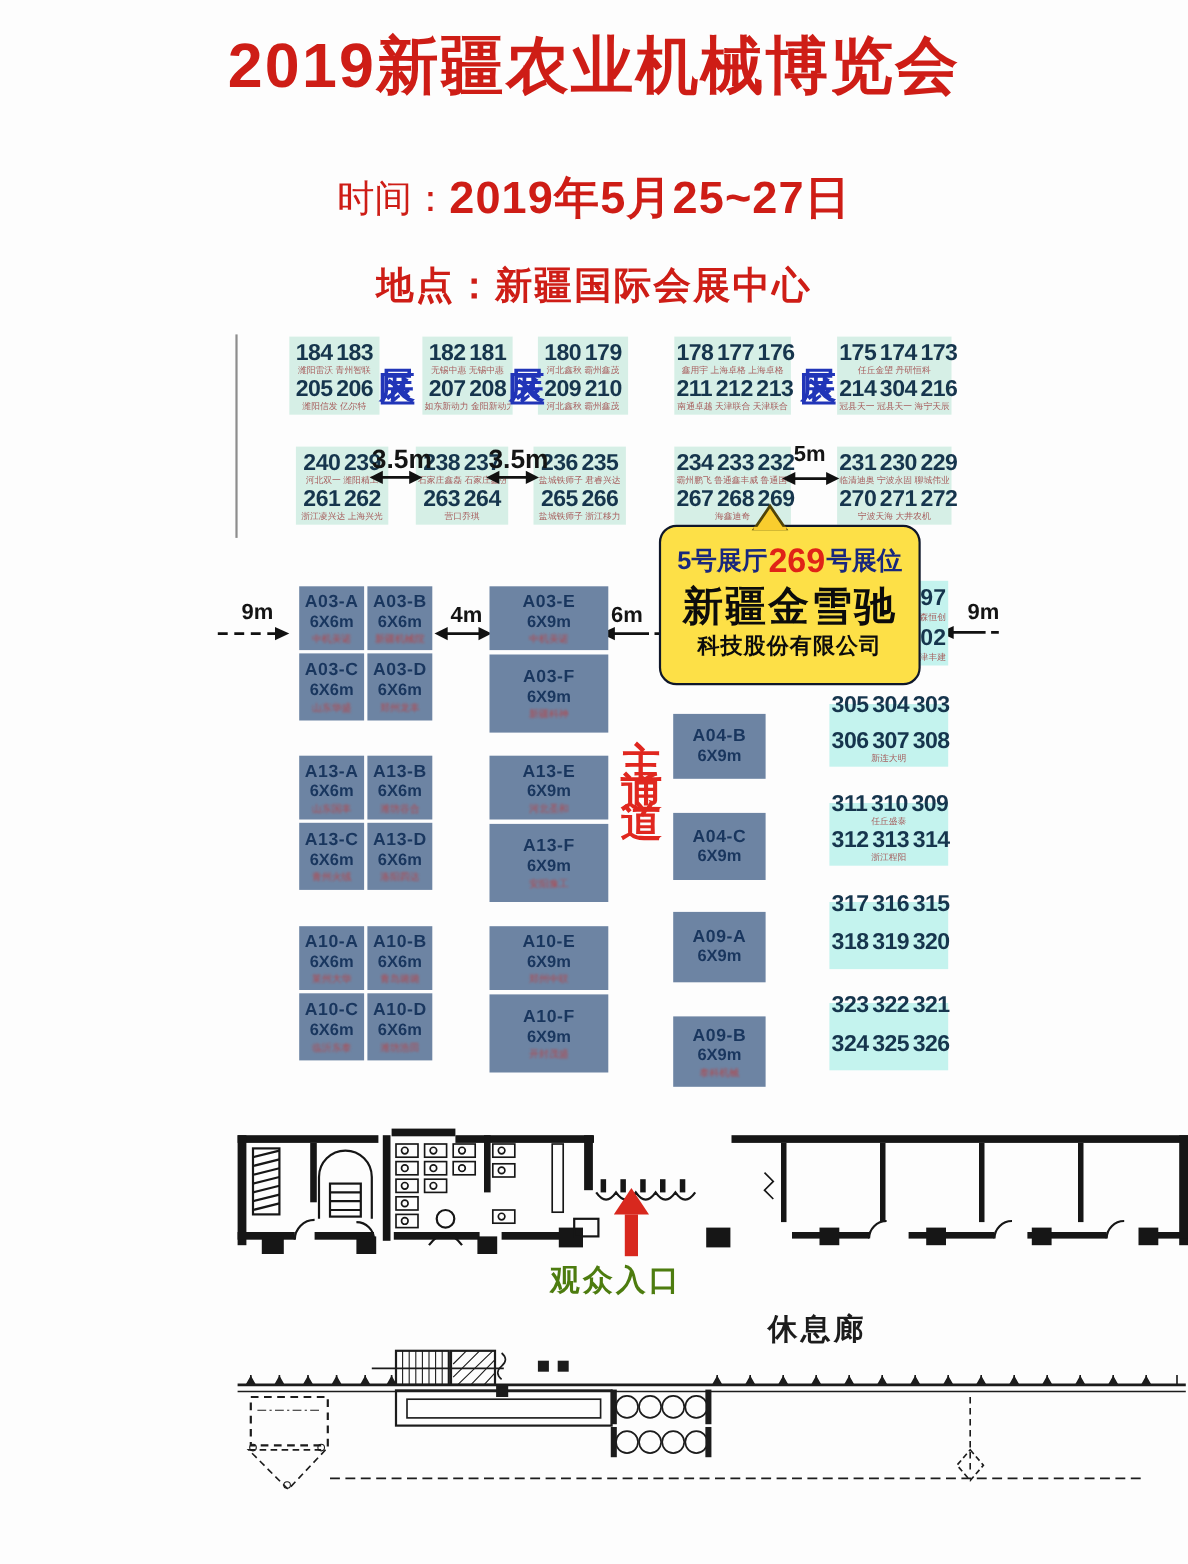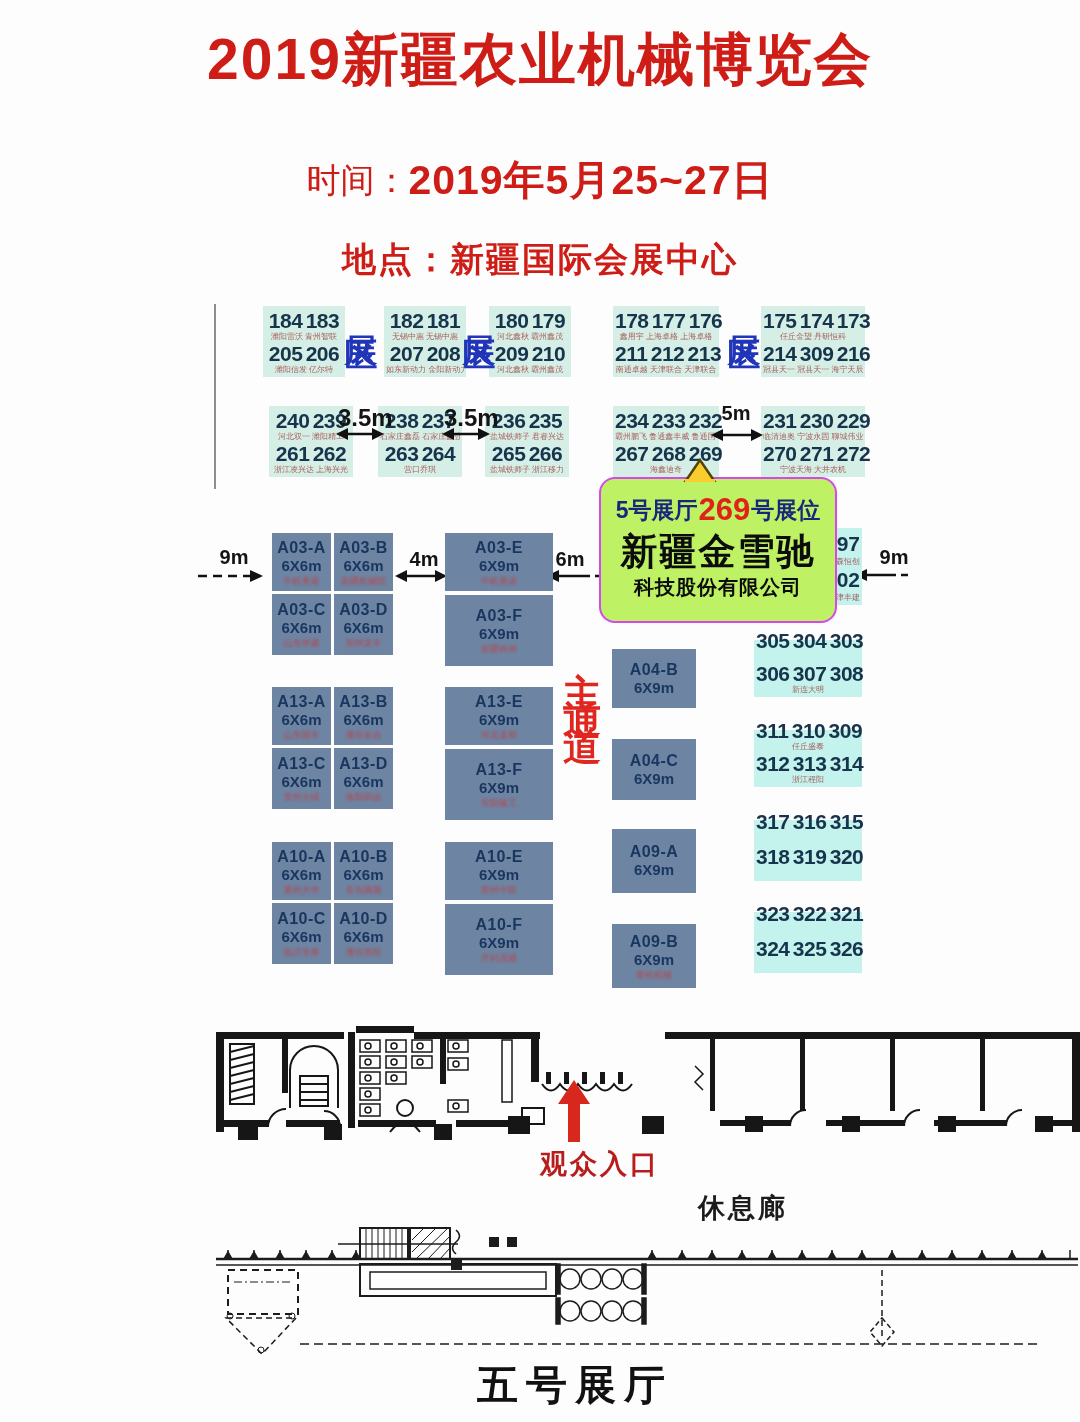--- a/index.html
+++ b/index.html
@@ -65,34 +65,34 @@
   .bcell-a04b{left:612px;top:628px;height:59px;}
   .bcell-a04c{left:612px;top:718px;height:61px;}
   .bcell-a09a{left:612px;top:808px;height:64px;}
   .bcell-a09b{left:612px;top:903px;height:64px;}
   
   .aisle{position:absolute;left:556px;top:641px;writing-mode:vertical-rl;
          text-orientation:upright;font-size:38px;font-weight:900;color:#e0271f;
          letter-spacing:28px;}
   
   .callout{position:absolute;left:599px;top:477px;width:234px;height:142px;
-           background:#bef264;border:2px solid #d946ef;border-radius:16px;z-index:5;
+           background:#fde047;border:2px solid #0f172a;border-radius:16px;z-index:5;
            text-align:center;}
   .callout .ptr{position:absolute;left:82px;top:-21px;}
   .c1{margin-top:13px;white-space:nowrap;}
   .c1 .t{font-size:23px;font-weight:800;color:#18277e;vertical-align:middle;}
   .c1 .n{font-size:31px;font-weight:900;color:#e02317;vertical-align:middle;padding:0 1px;}
   .c2{margin-top:4px;font-size:37px;font-weight:900;color:#0c0c0c;letter-spacing:2px;line-height:40px;}
   .c3{margin-top:2px;font-size:20px;font-weight:800;color:#0c0c0c;letter-spacing:1px;}
   
   .vline{position:absolute;left:214px;top:304px;width:2px;height:185px;background:#8d8d8d;}
   
   .plansvg{position:absolute;left:190px;}
-  .entrance-label{position:absolute;left:500px;top:1146px;width:160px;text-align:right;
-        font-size:27px;font-weight:800;color:#b91c1c;letter-spacing:3px;}
+  .entrance-label{position:absolute;left:500px;top:1146px;width:160px;text-align:left;
+        font-size:27px;font-weight:800;color:#4d7c0f;letter-spacing:3px;}
   .rest-label{position:absolute;left:698px;top:1190px;width:140px;font-size:27px;
         font-weight:800;color:#1c1c1c;letter-spacing:3px;}
   .hall-label{position:absolute;left:420px;top:1358px;width:310px;text-align:center;
         font-size:41px;font-weight:900;color:#111;letter-spacing:8px;}
 </style>
 </head>
 <body>
 
 <div id="page">
 
@@ -130,21 +130,21 @@
   <div class="ng ng-td">
     <div class="nnum">178 177 176</div>
     <div class="ncap">鑫用宇 上海卓格 上海卓格</div>
     <div class="nnum">211 212 213</div>
     <div class="ncap">南通卓越 天津联合 天津联合</div>
   </div>
 
   <div class="ng ng-te">
     <div class="nnum">175 174 173</div>
     <div class="ncap">任丘金望 丹研恒科</div>
-    <div class="nnum">214 309 216</div>
+    <div class="nnum">214 304 216</div>
     <div class="ncap">冠县天一 冠县天一 海宁天辰</div>
   </div>
 
   <div class="ng ng-ra">
     <div class="nnum">240 239</div>
     <div class="ncap">河北双一 潍阳精工</div>
     <div class="nnum">261 262</div>
     <div class="ncap">浙江凌兴达 上海兴光</div>
   </div>
 
@@ -564,14 +564,13 @@
       <path d="M36 106 L106 106 L72 142 Z" stroke-dasharray="6 4" stroke-width="1.5"></path>
       <circle cx="40" cy="104" r="3" stroke-width="1"></circle>
         <circle cx="102" cy="104" r="3" stroke-width="1"></circle>
       <circle cx="71" cy="138" r="3" stroke-width="1"></circle>
       <line x1="692" y1="58" x2="692" y2="126" stroke-dasharray="6 4" stroke-width="1.5"></line>
       <polygon points="692,106 704,120 692,134 680,120" stroke-dasharray="5 3" stroke-width="1.5"></polygon>
       <line x1="110" y1="132" x2="848" y2="132" stroke-dasharray="9 5" stroke-width="1.5"></line>
     </g>
   </svg>
 
-  <div class="hall-label">五号展厅</div>
 </div>
 
 </body></html>

